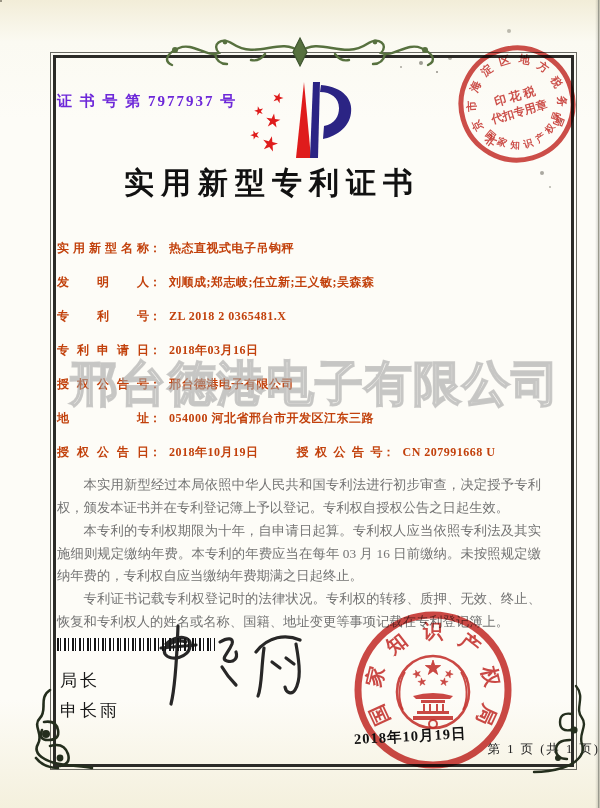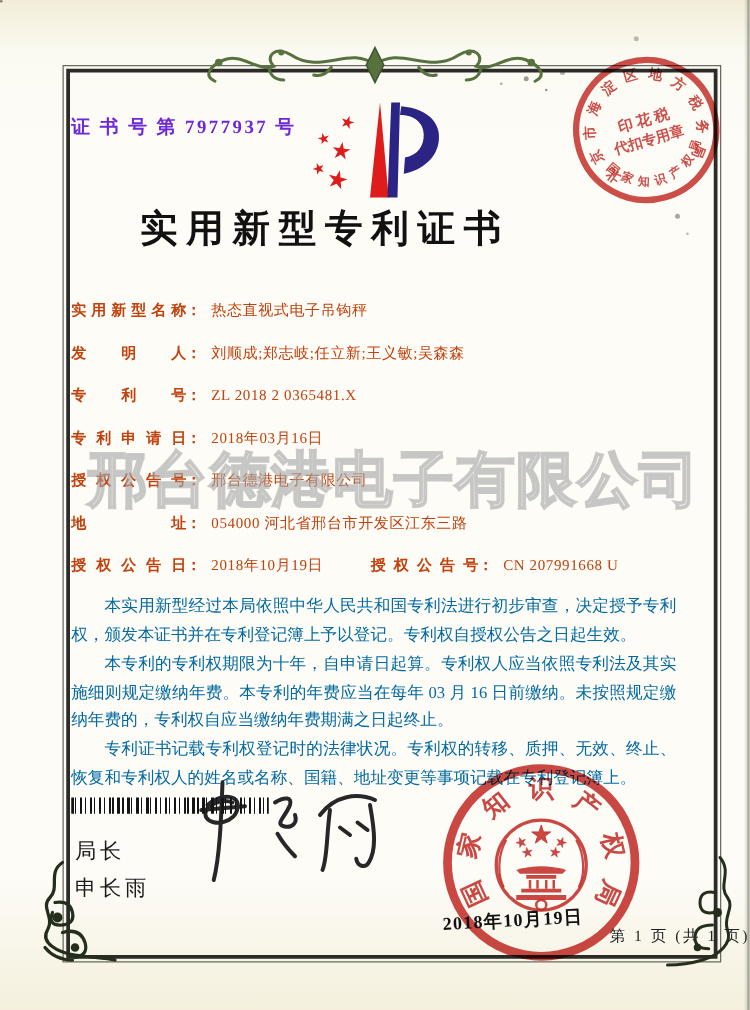--- a/index.html
+++ b/index.html
@@ -10,37 +10,37 @@
   }
   .page{position:absolute;inset:0;}
   .edge-right{position:absolute;right:0;top:0;width:5px;height:100%;
     background:linear-gradient(90deg,rgba(0,0,0,0),rgba(90,90,80,.35));}
   .edge-right-line{position:absolute;right:1px;top:0;width:1px;height:100%;background:#9a9a8e;}
   
   .frame{position:absolute;left:50px;top:52px;width:525px;height:716px;border:1px solid #6a6a62;background:transparent;}
   .frame-inner{position:absolute;inset:2px;border:3px solid #2b2b27;}
   
   .cert-no{position:absolute;left:57px;top:92px;font-size:15px;letter-spacing:2px;color:#6d28d9;font-weight:bold;}
-  .title{position:absolute;left:0;top:163px;width:520px;text-align:center;
+  .title{position:absolute;left:12px;top:163px;width:520px;text-align:center;
     font-size:30px;font-weight:bold;letter-spacing:7px;color:#111;}
   
   .fields{position:absolute;left:57px;top:240px;width:486px;font-size:12px;color:#c2410c;}
   .frow{display:flex;align-items:baseline;margin-bottom:14px;height:20px;}
   .flabel{display:inline-block;width:92px;text-align:justify;text-align-last:justify;font-weight:bold;}
   .colon{font-weight:bold;margin-right:8px;}
-  .fvalue{font-weight:400;letter-spacing:.5px;white-space:nowrap;}
+  .fvalue{font-weight:700;letter-spacing:.5px;white-space:nowrap;}
   .pair2{margin-left:38px;display:flex;align-items:center;}
   .flabel2{display:inline-block;width:86px;text-align:justify;text-align-last:justify;font-weight:bold;}
   
   .watermark{position:absolute;left:70px;top:352px;width:500px;font-size:48px;font-weight:bold;
     letter-spacing:1px;white-space:nowrap;color:rgba(205,205,205,.18);
     -webkit-text-stroke:1.5px rgba(160,160,160,.55);z-index:5;pointer-events:none;}
   
   .paras{position:absolute;left:57px;top:474px;width:484px;font-size:13.3px;line-height:1.72;
-    color:#0369a1;text-align:justify;}
+    color:#737373;text-align:justify;}
   .paras p{margin:0;text-indent:2em;}
   
   .barcode{position:absolute;left:57px;top:638px;width:158px;height:13px;
     background:repeating-linear-gradient(90deg,#141414 0 2px,#fff 2px 3px,#141414 3px 4px,#fff 4px 7px,#141414 7px 9px,#fff 9px 11px,#141414 11px 12px,#fff 12px 15px);}
   .signer{position:absolute;left:60px;top:666px;font-size:17px;letter-spacing:3px;color:#1a1a1a;line-height:1.75;font-weight:500;}
   .sig-svg{position:absolute;left:128px;top:612px;z-index:6;}
   
   .tax-stamp{position:absolute;left:453px;top:40px;z-index:8;mix-blend-mode:multiply;transform:rotate(-16deg);}
   .big-seal{position:absolute;left:351px;top:608px;z-index:8;mix-blend-mode:multiply;}
   .seal-date{position:absolute;left:354px;top:727px;z-index:9;font-size:14.5px;font-weight:bold;

